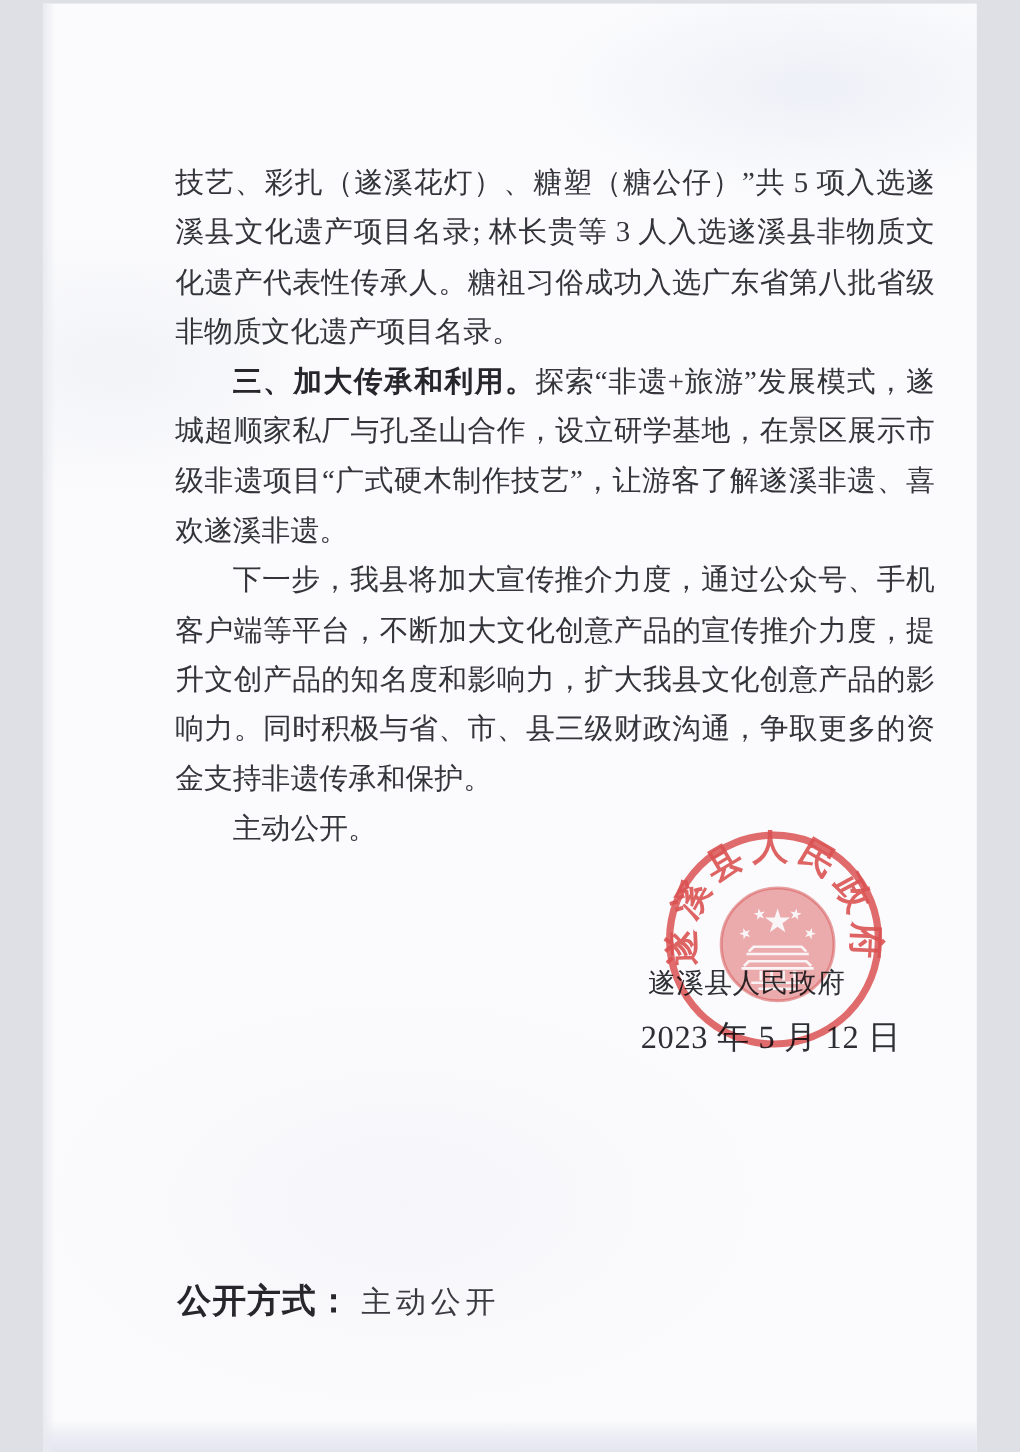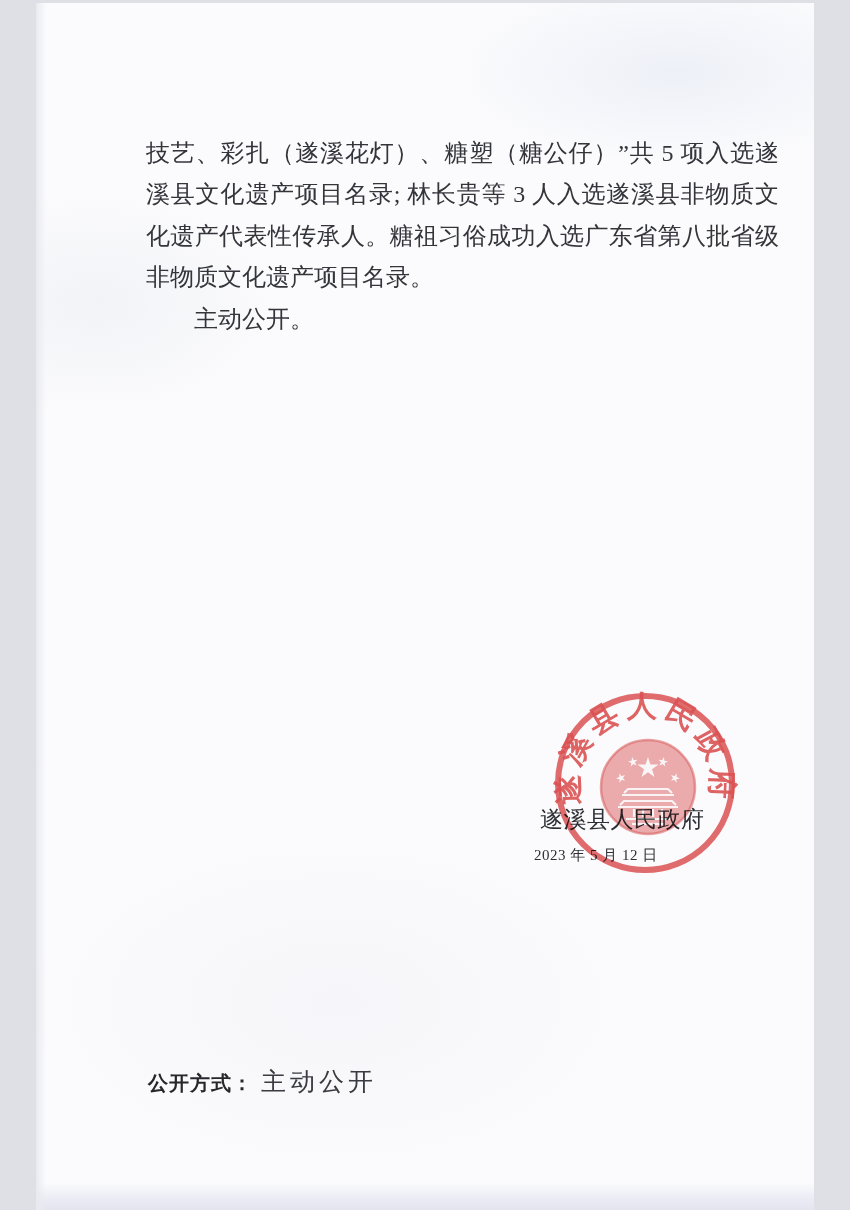--- a/index.html
+++ b/index.html
@@ -28,34 +28,34 @@
   .body-text p.indent{text-indent:48px;}
   .body-text b{color:#26262b;letter-spacing:.5px;}
   
   .sig-org{
     position:absolute;left:504px;top:801px;
     font-size:23px;letter-spacing:.5px;color:#2e2f34;
     white-space:nowrap;
   }
   .sig-date{
     position:absolute;left:498px;top:843px;
-    font-size:15px;letter-spacing:.5px;color:#2e2f34;
+    font-size:27px;letter-spacing:.5px;color:#2e2f34;
     white-space:nowrap;
   }
   
   .contact{
     position:absolute;left:163px;top:928px;
     font-size:24px;color:#34353b;white-space:nowrap;
   }
   .footer{
     position:absolute;left:112px;top:1062px;white-space:nowrap;
   }
   .footer .f-label{
     font-family:"Liberation Sans","DejaVu Sans",sans-serif;
-    font-weight:bold;font-size:20px;color:#26262b;letter-spacing:1px;
+    font-weight:bold;font-size:28px;color:#26262b;letter-spacing:1px;
   }
   .footer .f-value{
     font-size:25px;color:#3a3b41;margin-left:8px;letter-spacing:4px;
   }
   
   .seal{
     position:absolute;left:509px;top:680px;
     width:200px;height:200px;
     mix-blend-mode:multiply;
     opacity:.93;
@@ -65,20 +65,22 @@
     font-weight:bold;
   }
 </style>
 </head>
 <body>
 
 <div class="page">
 
   <div class="body-text" id="body-text">
       <p class="para">技艺、彩扎（遂溪花灯）、糖塑（糖公仔）”共 5 项入选遂溪县文化遗产项目名录; 林长贵等 3 人入选遂溪县非物质文化遗产代表性传承人。糖祖习俗成功入选广东省第八批省级非物质文化遗产项目名录。</p>
+      <p class="para indent"><b>三、加大传承和利用。</b>探索“非遗+旅游”发展模式，遂城超顺家私厂与孔圣山合作，设立研学基地，在景区展示市级非遗项目“广式硬木制作技艺”，让游客了解遂溪非遗、喜欢遂溪非遗。</p>
+      <p class="para indent">下一步，我县将加大宣传推介力度，通过公众号、手机客户端等平台，不断加大文化创意产品的宣传推介力度，提升文创产品的知名度和影响力，扩大我县文化创意产品的影响力。同时积极与省、市、县三级财政沟通，争取更多的资金支持非遗传承和保护。</p>
       <p class="para indent">主动公开。</p>
     </div>
 
   <div class="sig-org">遂溪县人民政府</div>
   <div class="sig-date">2023 年 5 月 12 日</div>
 
 
   <div class="footer">
     <span class="f-label">公开方式：</span><span class="f-value">主动公开</span>
   </div>

